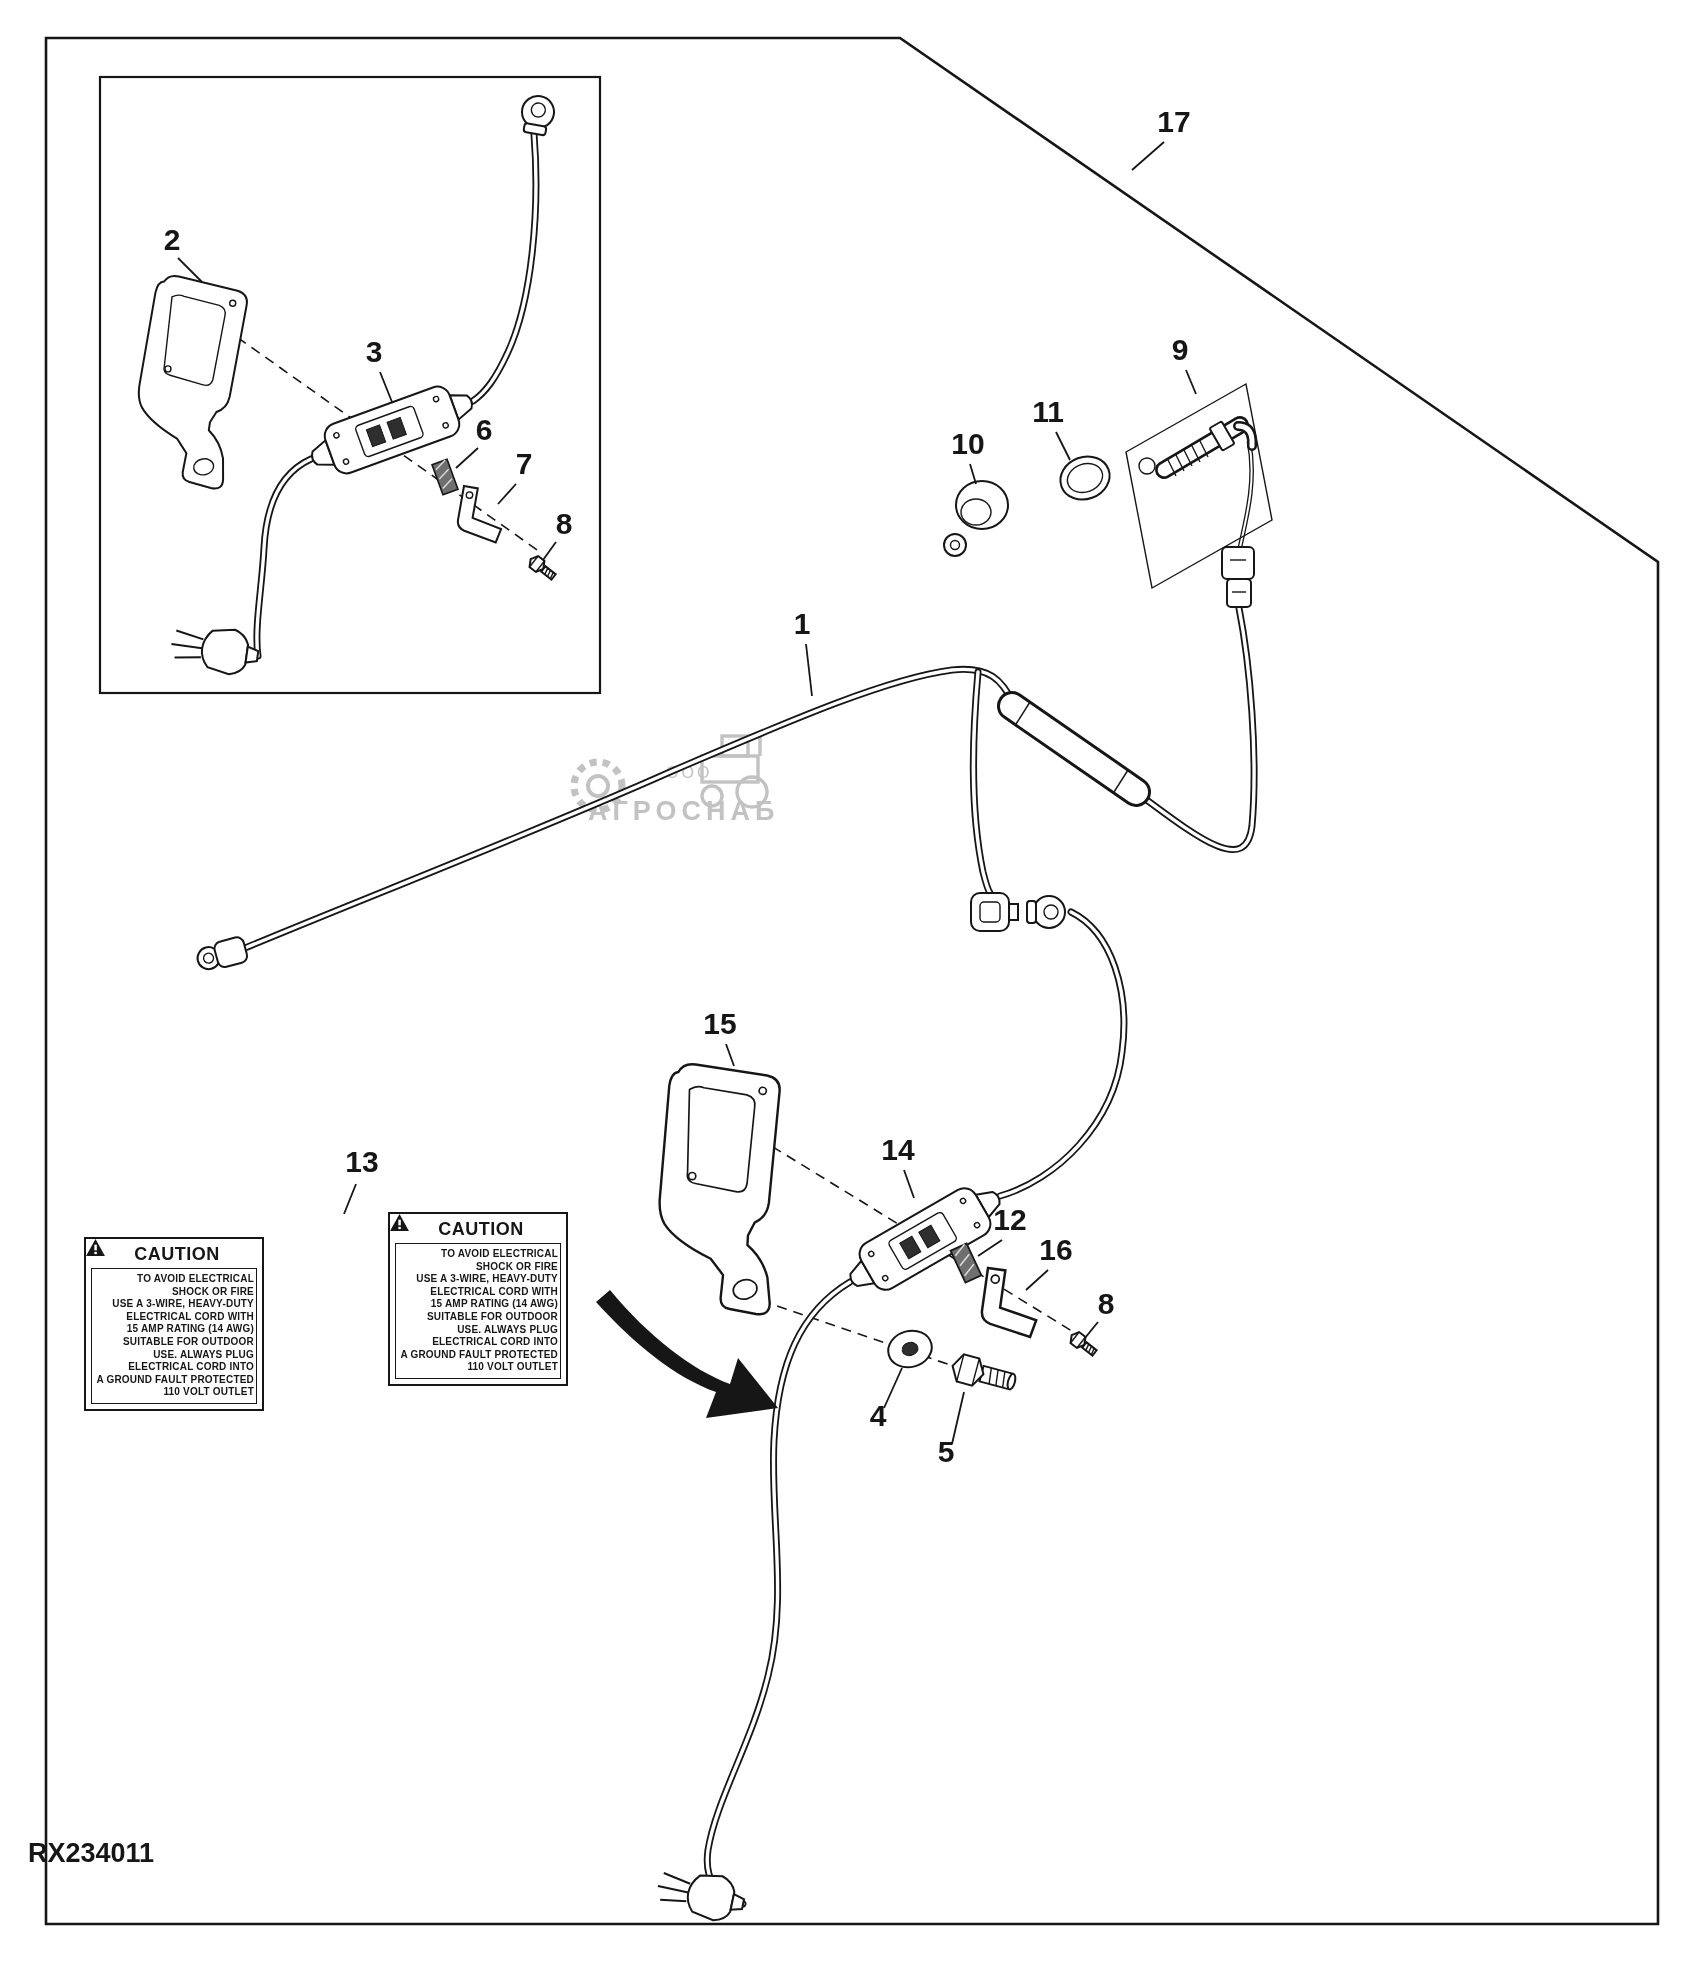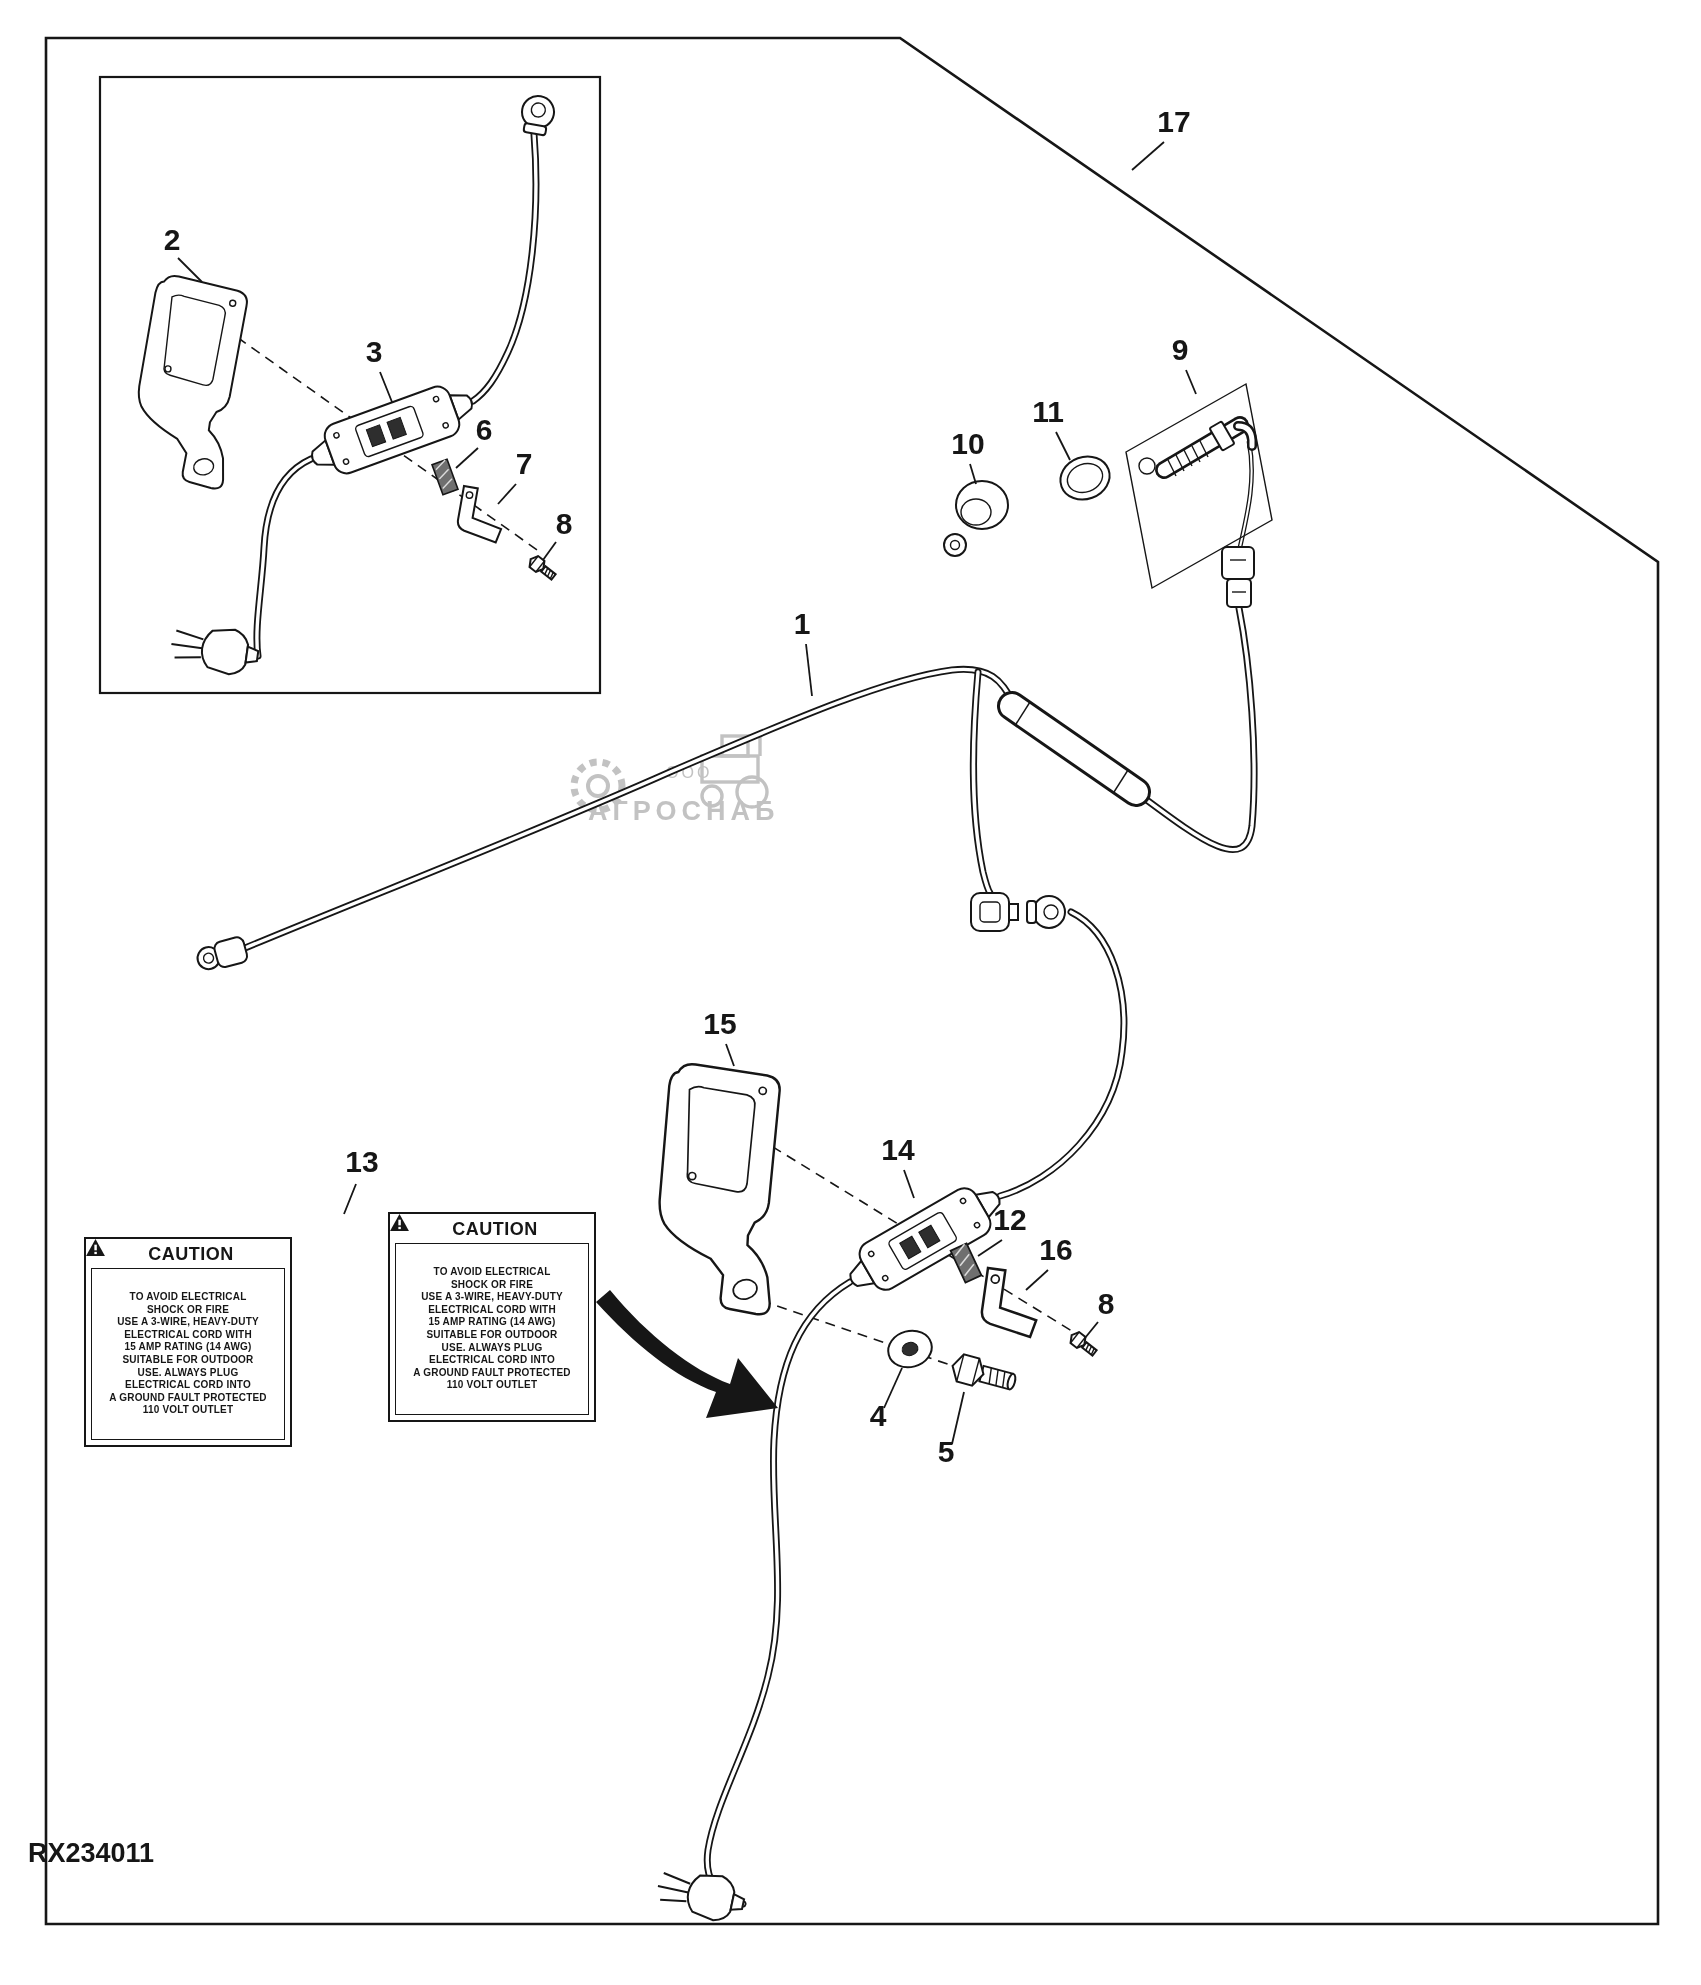--- a/index.html
+++ b/index.html
@@ -14,25 +14,25 @@
   .cable-i{stroke:#fff;stroke-width:3.4;fill:none;stroke-linecap:round;}
   .wire-o{stroke:#161616;stroke-width:4.6;fill:none;stroke-linecap:round;}
   .wire-i{stroke:#fff;stroke-width:2;fill:none;stroke-linecap:round;}
   .dashed{stroke:#161616;stroke-width:1.6;fill:none;stroke-dasharray:10 7;}
   .leader{stroke:#161616;stroke-width:1.8;}
   text.callout{font:600 30px "Liberation Sans",sans-serif;fill:#161616;text-anchor:middle;}
   .wm{opacity:.8;}
   .wmtxt{fill:#b3b3b3;font-family:"Liberation Sans",sans-serif;}
 
   .caution-label{position:absolute;background:#fff;border:2.5px solid #161616;
-      padding:4px 5px 5px 5px;box-sizing:border-box;width:208px;}
+      padding:4px 5px 5px 5px;box-sizing:border-box;width:180px;}
   .caution-head{display:flex;align-items:center;justify-content:center;gap:6px;
       padding:1px 0 3px 0;}
   .caution-title{font-weight:700;font-size:18px;letter-spacing:.5px;}
-  .caution-body{border:1.6px solid #161616;padding:22px 2px;text-align:center;
+  .caution-body{border:1.6px solid #161616;padding:4px 2px;text-align:right;
       font-size:10px;font-weight:700;line-height:1.26;letter-spacing:.2px;}
   #doc-code{position:absolute;left:28px;top:1838px;font-size:27px;font-weight:700;}
 </style>
 </head>
 <body>
 
 <div id="stage">
 
 <svg width="1701" height="1985" viewBox="0 0 1701 1985">
   <defs>

